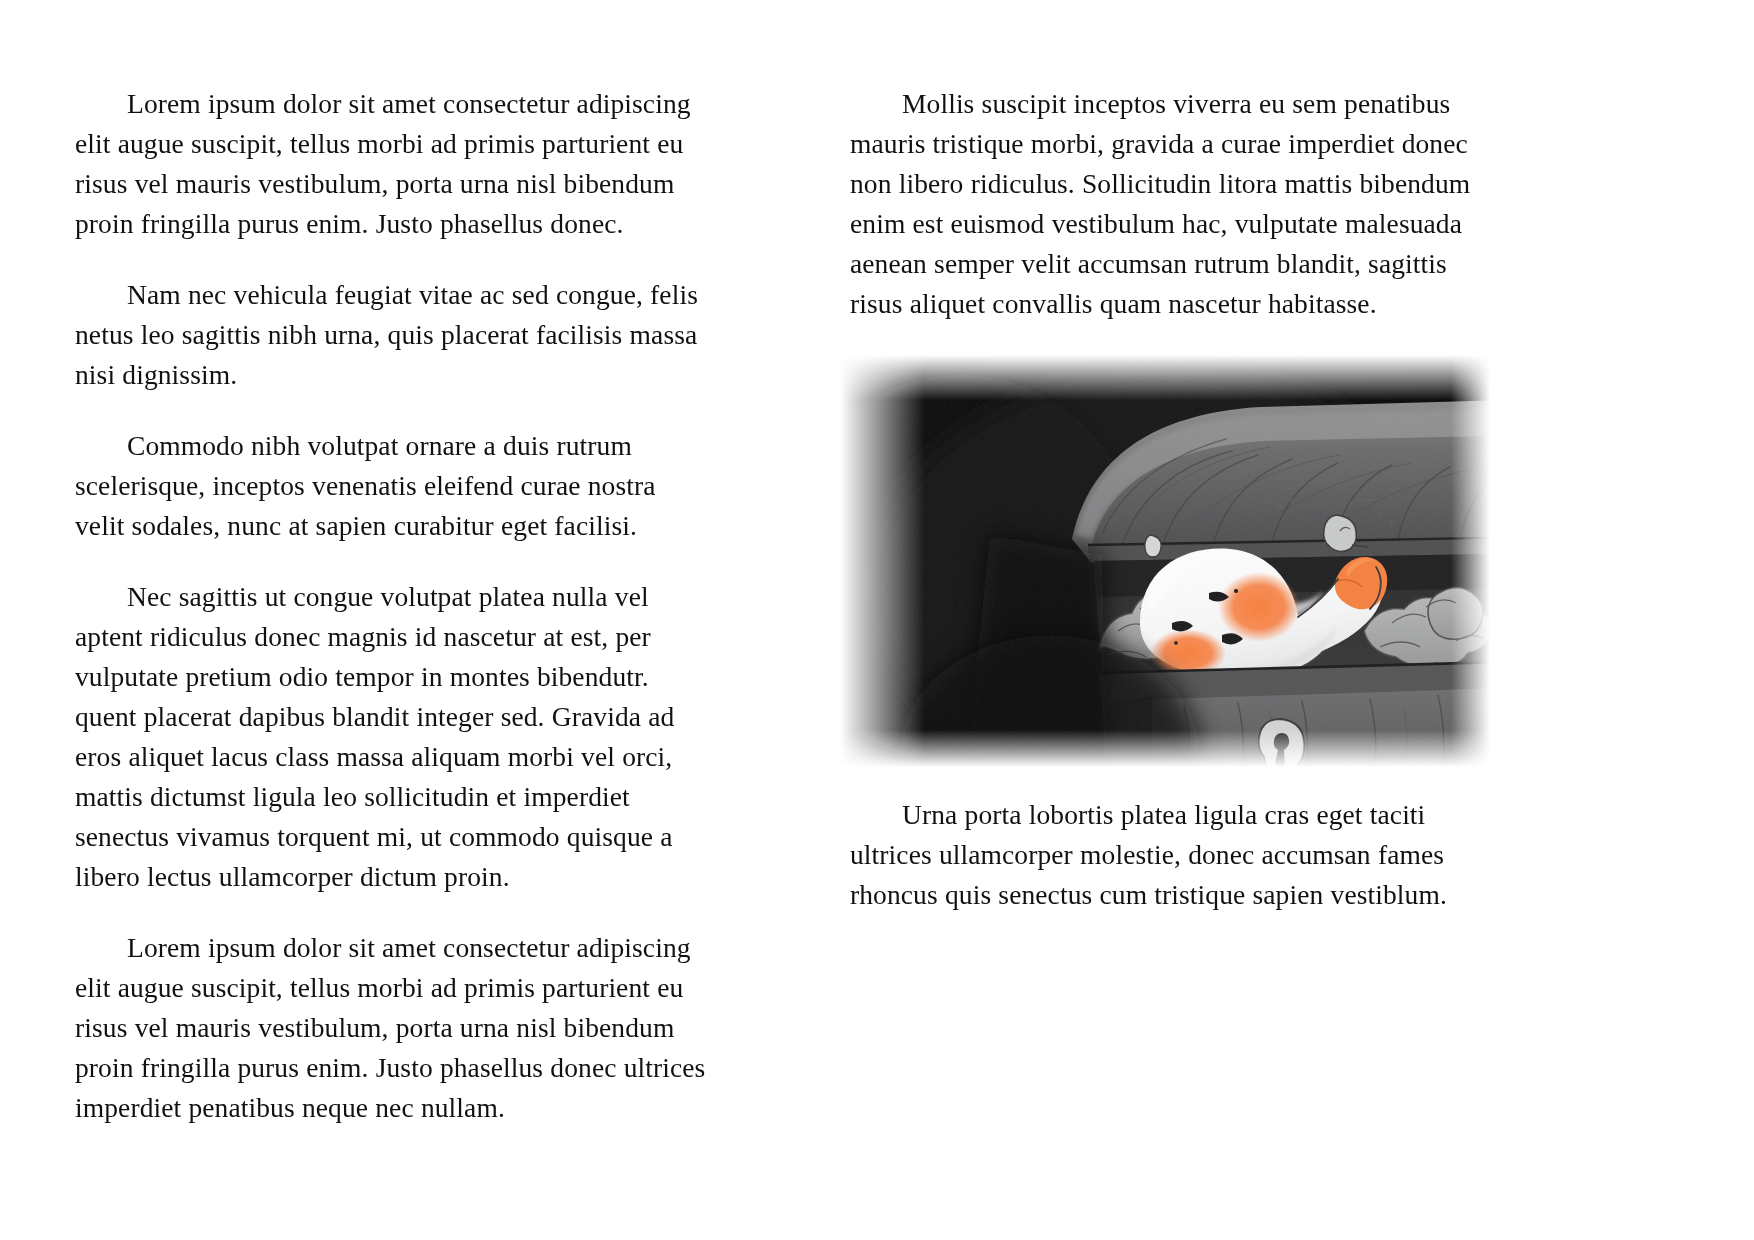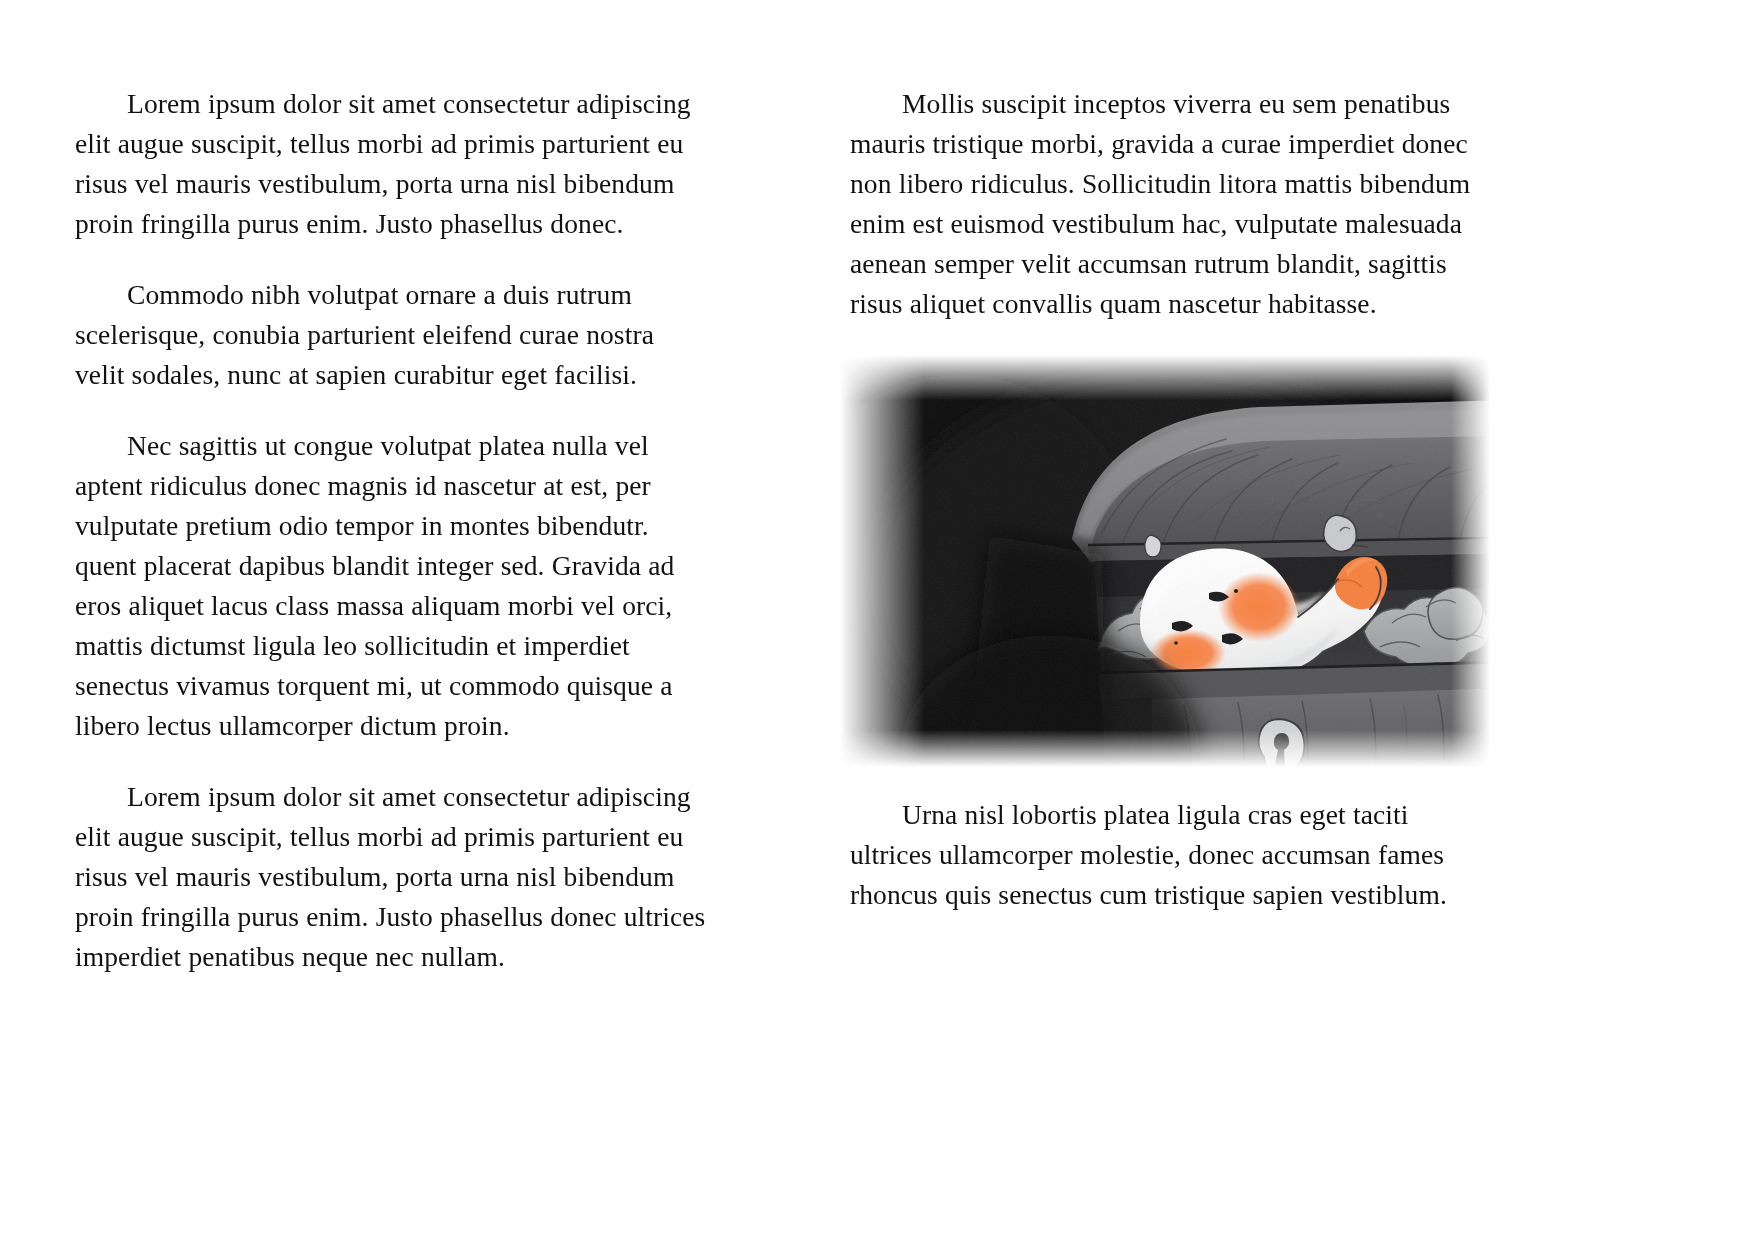--- a/index.html
+++ b/index.html
@@ -93,21 +93,22 @@
   }
 </style>
 </head>
 <body>
 
 <div class="page">
   <div class="spread">
 
     <div class="column column-left">
       <p class="body-text">Lorem ipsum dolor sit amet consectetur adipiscing elit augue suscipit, tellus morbi ad primis parturient eu risus vel mauris vestibulum, porta urna nisl bibendum proin fringilla purus enim. Justo phasellus donec.</p>
-      <p class="body-text">Commodo nibh volutpat ornare a duis rutrum scelerisque, conubia parturient eleifend curae nostra velit sodales, nunc at sapien curabitur eget facilisi.</p>
+      <p class="body-text">Nam nec vehicula feugiat vitae ac sed congue, felis netus leo sagittis nibh urna, quis placerat facilisis massa nisi dignissim.</p>
+      <p class="body-text">Commodo nibh volutpat ornare a duis rutrum scelerisque, inceptos venenatis eleifend curae nostra velit sodales, nunc at sapien curabitur eget facilisi.</p>
       <p class="body-text">Nec sagittis ut congue volutpat platea nulla vel aptent ridiculus donec magnis id nascetur at est, per vulputate pretium odio tempor in montes bibendutr. quent placerat dapibus blandit integer sed. Gravida ad eros aliquet lacus class massa aliquam morbi vel orci, mattis dictumst ligula leo sollicitudin et imperdiet senectus vivamus torquent mi, ut commodo quisque a libero lectus ullamcorper dictum proin.</p>
       <p class="body-text">Lorem ipsum dolor sit amet consectetur adipiscing elit augue suscipit, tellus morbi ad primis parturient eu risus vel mauris vestibulum, porta urna nisl bibendum proin fringilla purus enim. Justo phasellus donec ultrices imperdiet penatibus neque nec nullam.</p>
     </div>
 
     <div class="column column-right">
 
       <p class="body-text">Mollis suscipit inceptos viverra eu sem penatibus mauris tristique morbi, gravida a curae imperdiet donec non libero ridiculus. Sollicitudin litora mattis bibendum enim est euismod vestibulum hac, vulputate malesuada aenean semper velit accumsan rutrum blandit, sagittis risus aliquet convallis quam nascetur habitasse.</p>
 
       <figure class="figure">
         <svg class="illo" viewBox="0 0 650 412" preserveAspectRatio="xMidYMid slice">
@@ -330,17 +331,17 @@
             <path d="M 150 180 L 262 200 L 268 470 L 120 470 Z" fill="#0b0b0d" opacity="0.85" filter="url(#verysoft)"></path>
             <ellipse cx="210" cy="400" rx="150" ry="120" fill="#08080a" opacity="0.8" filter="url(#verysoft)"></ellipse>
 
             <rect x="0" y="0" width="650" height="412" filter="url(#grain)" fill="transparent" opacity="0.5"></rect>
           </g>
         </svg>
         <div class="vignette"></div>
         <div class="vignette-2"></div>
       </figure>
 
-      <p class="body-text">Urna nisl lobortis platea ligula cras eget taciti ultrices ullamcorper molestie, donec accumsan fames rhoncus quis senectus cum tristique sapien vestiblum.</p>
+      <p class="body-text">Urna porta lobortis platea ligula cras eget taciti ultrices ullamcorper molestie, donec accumsan fames rhoncus quis senectus cum tristique sapien vestiblum.</p>
     </div>
 
   </div>
 </div>
 
 </body></html>

